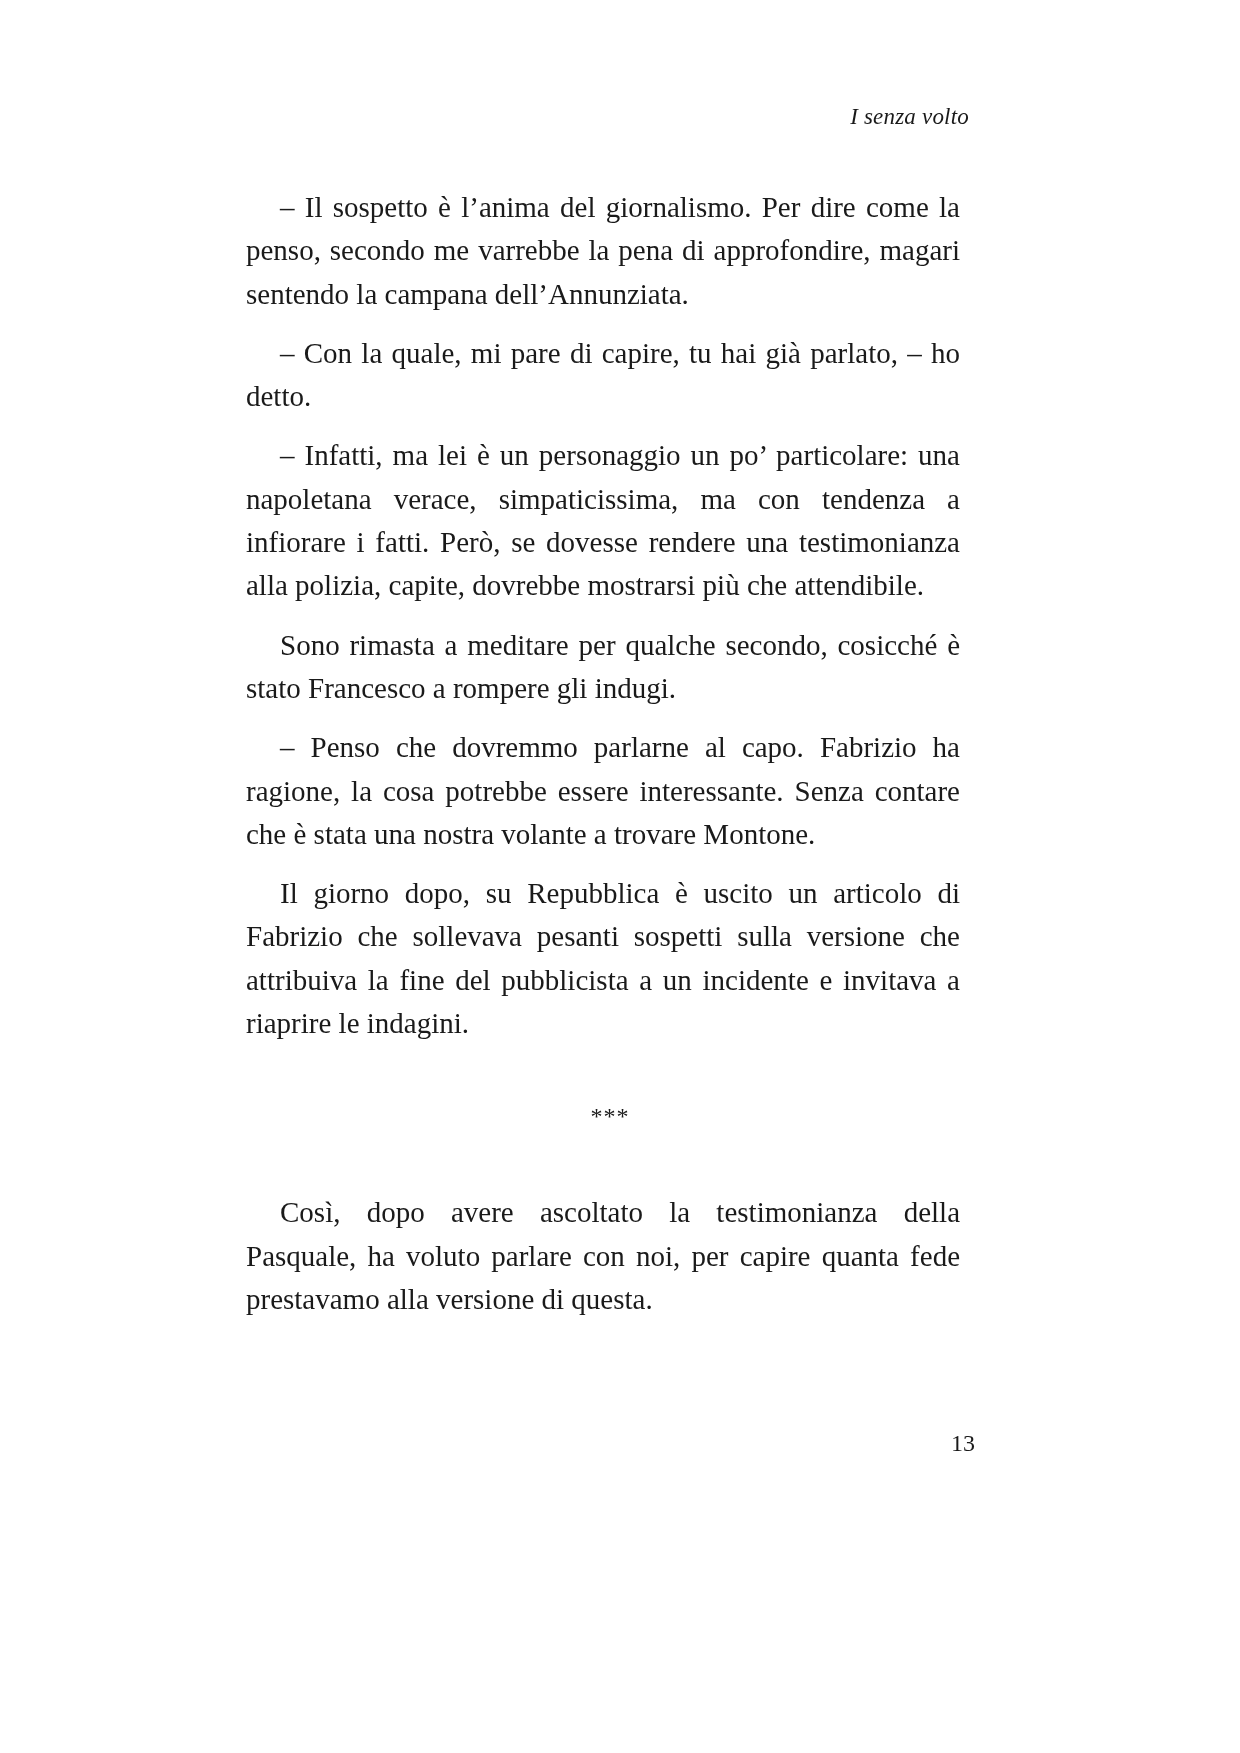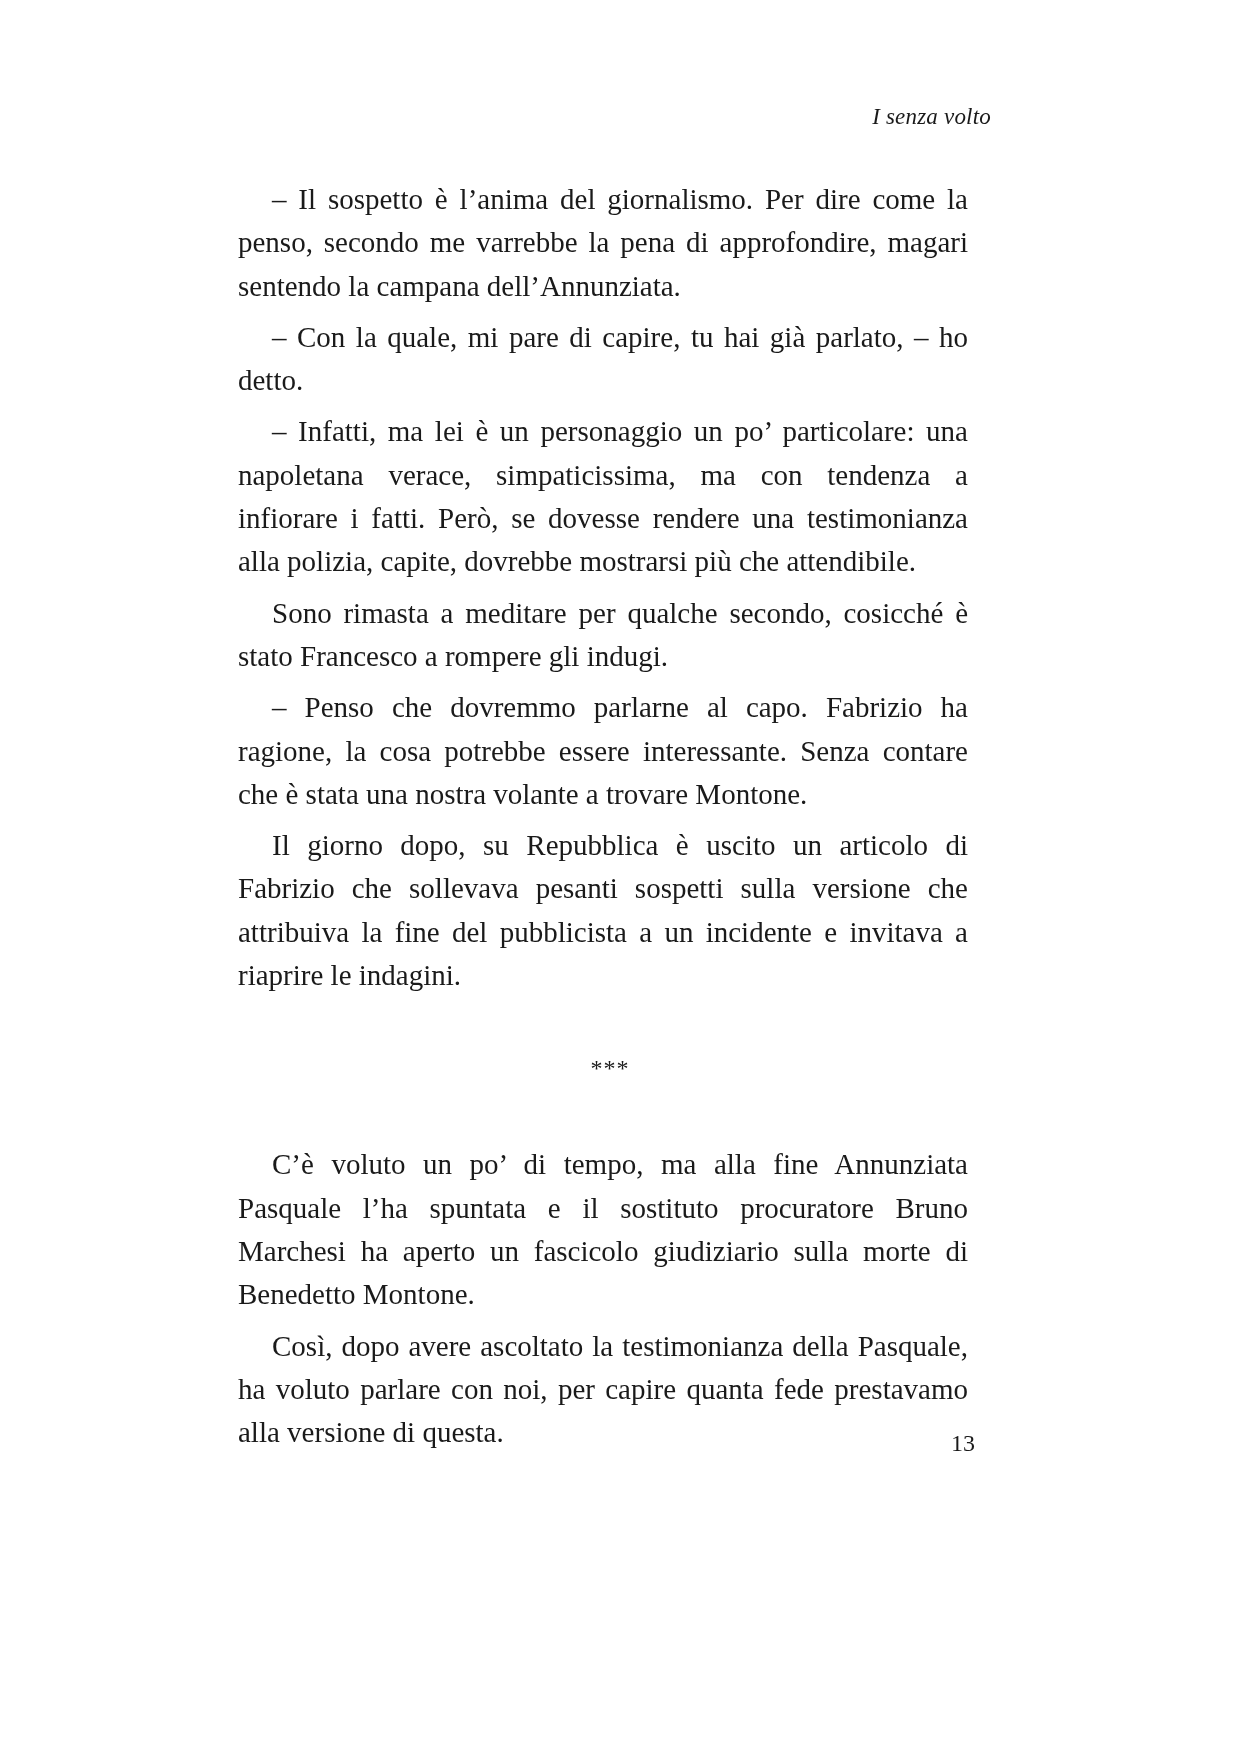--- a/index.html
+++ b/index.html
@@ -1,36 +1,35 @@
 <!DOCTYPE html>
 <html><head>
 <meta charset="utf-8">
 <style>
   html, body { margin:0; padding:0; background:#ffffff; }
   body { width:1240px; height:1753px; position:relative; overflow:hidden; font-family:"Liberation Serif", "DejaVu Serif", serif; color:#1a1a1a; }
-  .running-head { position:absolute; top:104px; right:249px; font-style:italic; font-size:23px; letter-spacing:0.2px; }
+  .running-head { position:absolute; top:104px; right:271px; font-style:italic; font-size:23px; letter-spacing:0.2px; }
   .text-block { position:absolute; left:230px; top:170px; width:746px; font-size:29px; line-height:43.3px; }
-  .para { margin:8px; text-align:justify; text-indent:34px; hyphens:manual; }
+  .para { margin:16px; text-align:justify; text-indent:34px; hyphens:manual; }
   .separator { text-align:center; margin:50px 0 53px 0; font-size:24px; letter-spacing:1px; height:43px; line-height:43px; padding-left:14px; }
   .page-number { position:absolute; top:1430px; right:265px; font-size:24px; }
 </style>
 </head>
 <body>
 
 <div>
   <div class="running-head">I senza volto</div>
 
   <div class="text-block">
     <p class="para">– Il sospetto è l’anima del giornalismo. Per dire come la penso, secondo me varrebbe la pena di approfondire, magari sentendo la campana dell’Annunziata.</p>
     <p class="para">– Con la quale, mi pare di capire, tu hai già parlato, – ho detto.</p>
     <p class="para">– Infatti, ma lei è un personaggio un po’ particolare: una napoletana verace, simpaticissima, ma con tendenza a infiorare i fatti. Però, se dovesse rendere una testimonianza alla polizia, capite, dovrebbe mostrarsi più che attendibile.</p>
     <p class="para">Sono rimasta a meditare per qualche secondo, cosicché è stato Francesco a rompere gli indugi.</p>
     <p class="para">– Penso che dovremmo parlarne al capo. Fabrizio ha ragione, la cosa potrebbe essere interessante. Senza contare che è stata una nostra volante a trovare Montone.</p>
     <p class="para">Il giorno dopo, su Repubblica è uscito un articolo di Fabrizio che sollevava pesanti sospetti sulla versione che attribuiva la fine del pubblicista a un incidente e invitava a riaprire le indagini.</p>
 
     <div class="separator">***</div>
 
-    <p class="para">C’è voluto un po’ di tempo, ma alla fine Annunziata Pasquale l’ha spuntata e il sostituto procuratore Bruno Marchesi ha aperto un fascicolo giudiziario sulla morte di Benedetto Montone.</p>
     <p class="para">Così, dopo avere ascoltato la testimonianza della Pasquale, ha voluto parlare con noi, per capire quanta fede prestavamo alla versione di questa.</p>
   </div>
 
   <div class="page-number">13</div>
 </div>
 
 </body></html>

